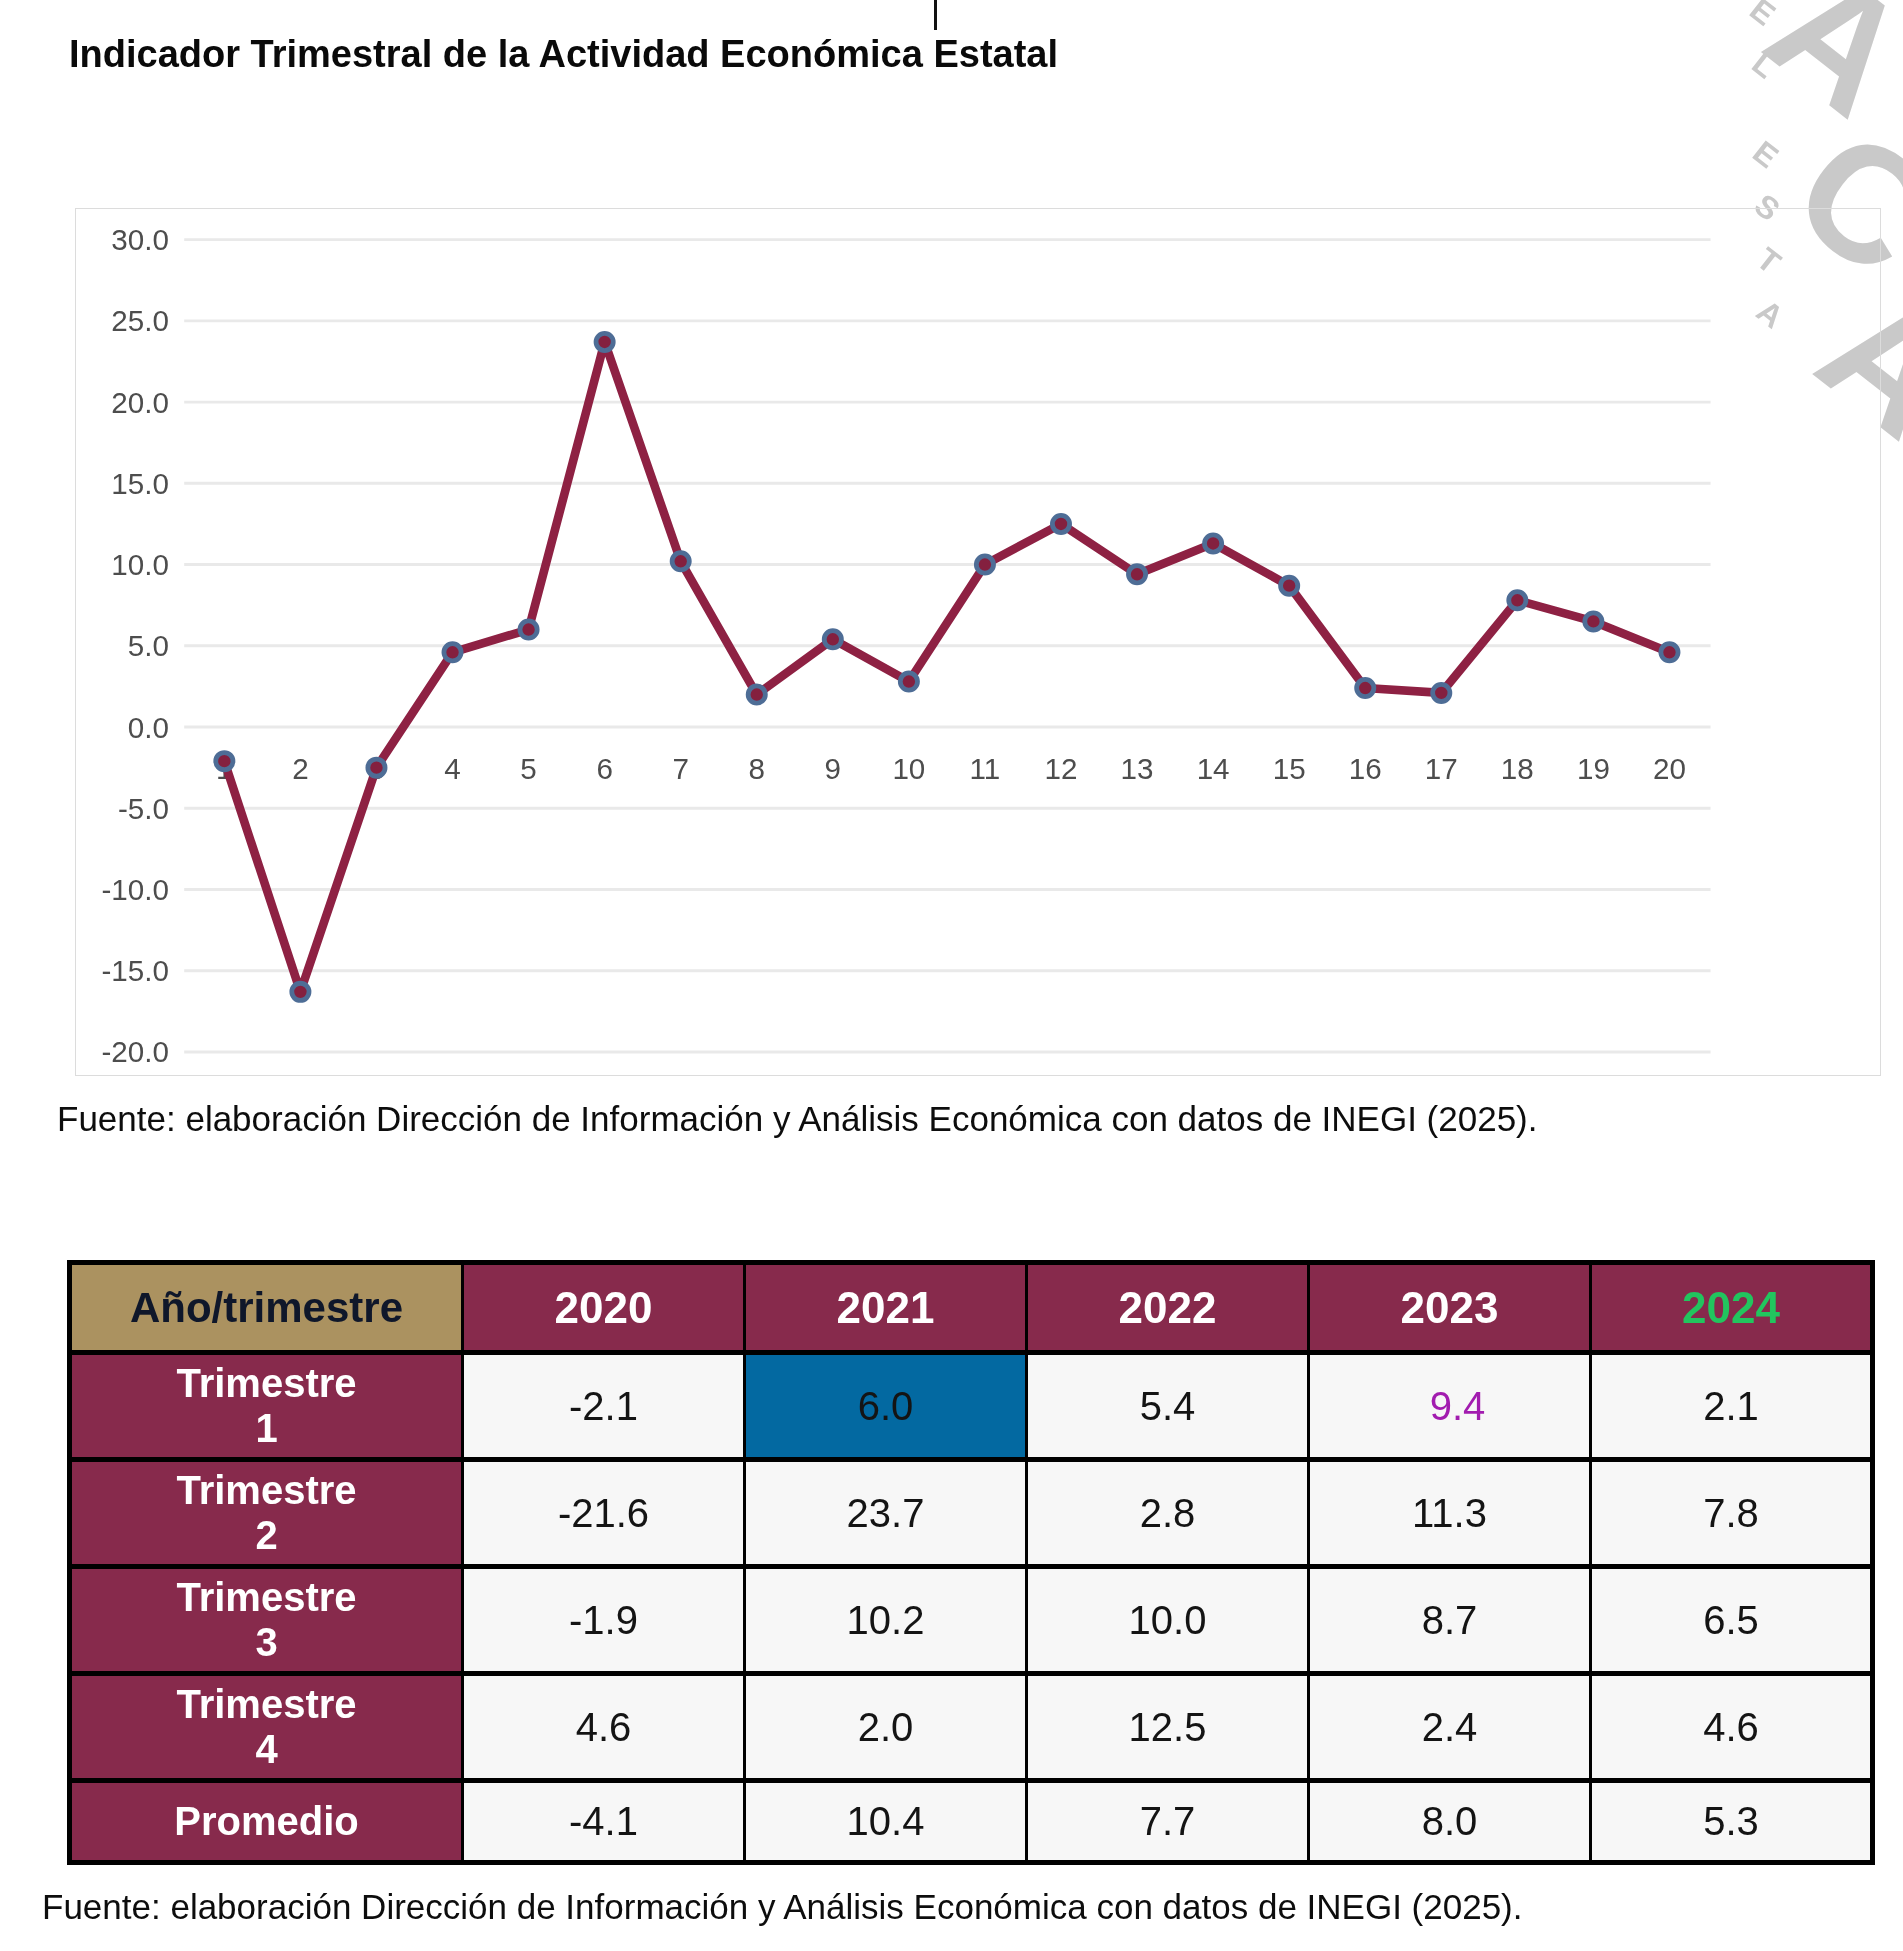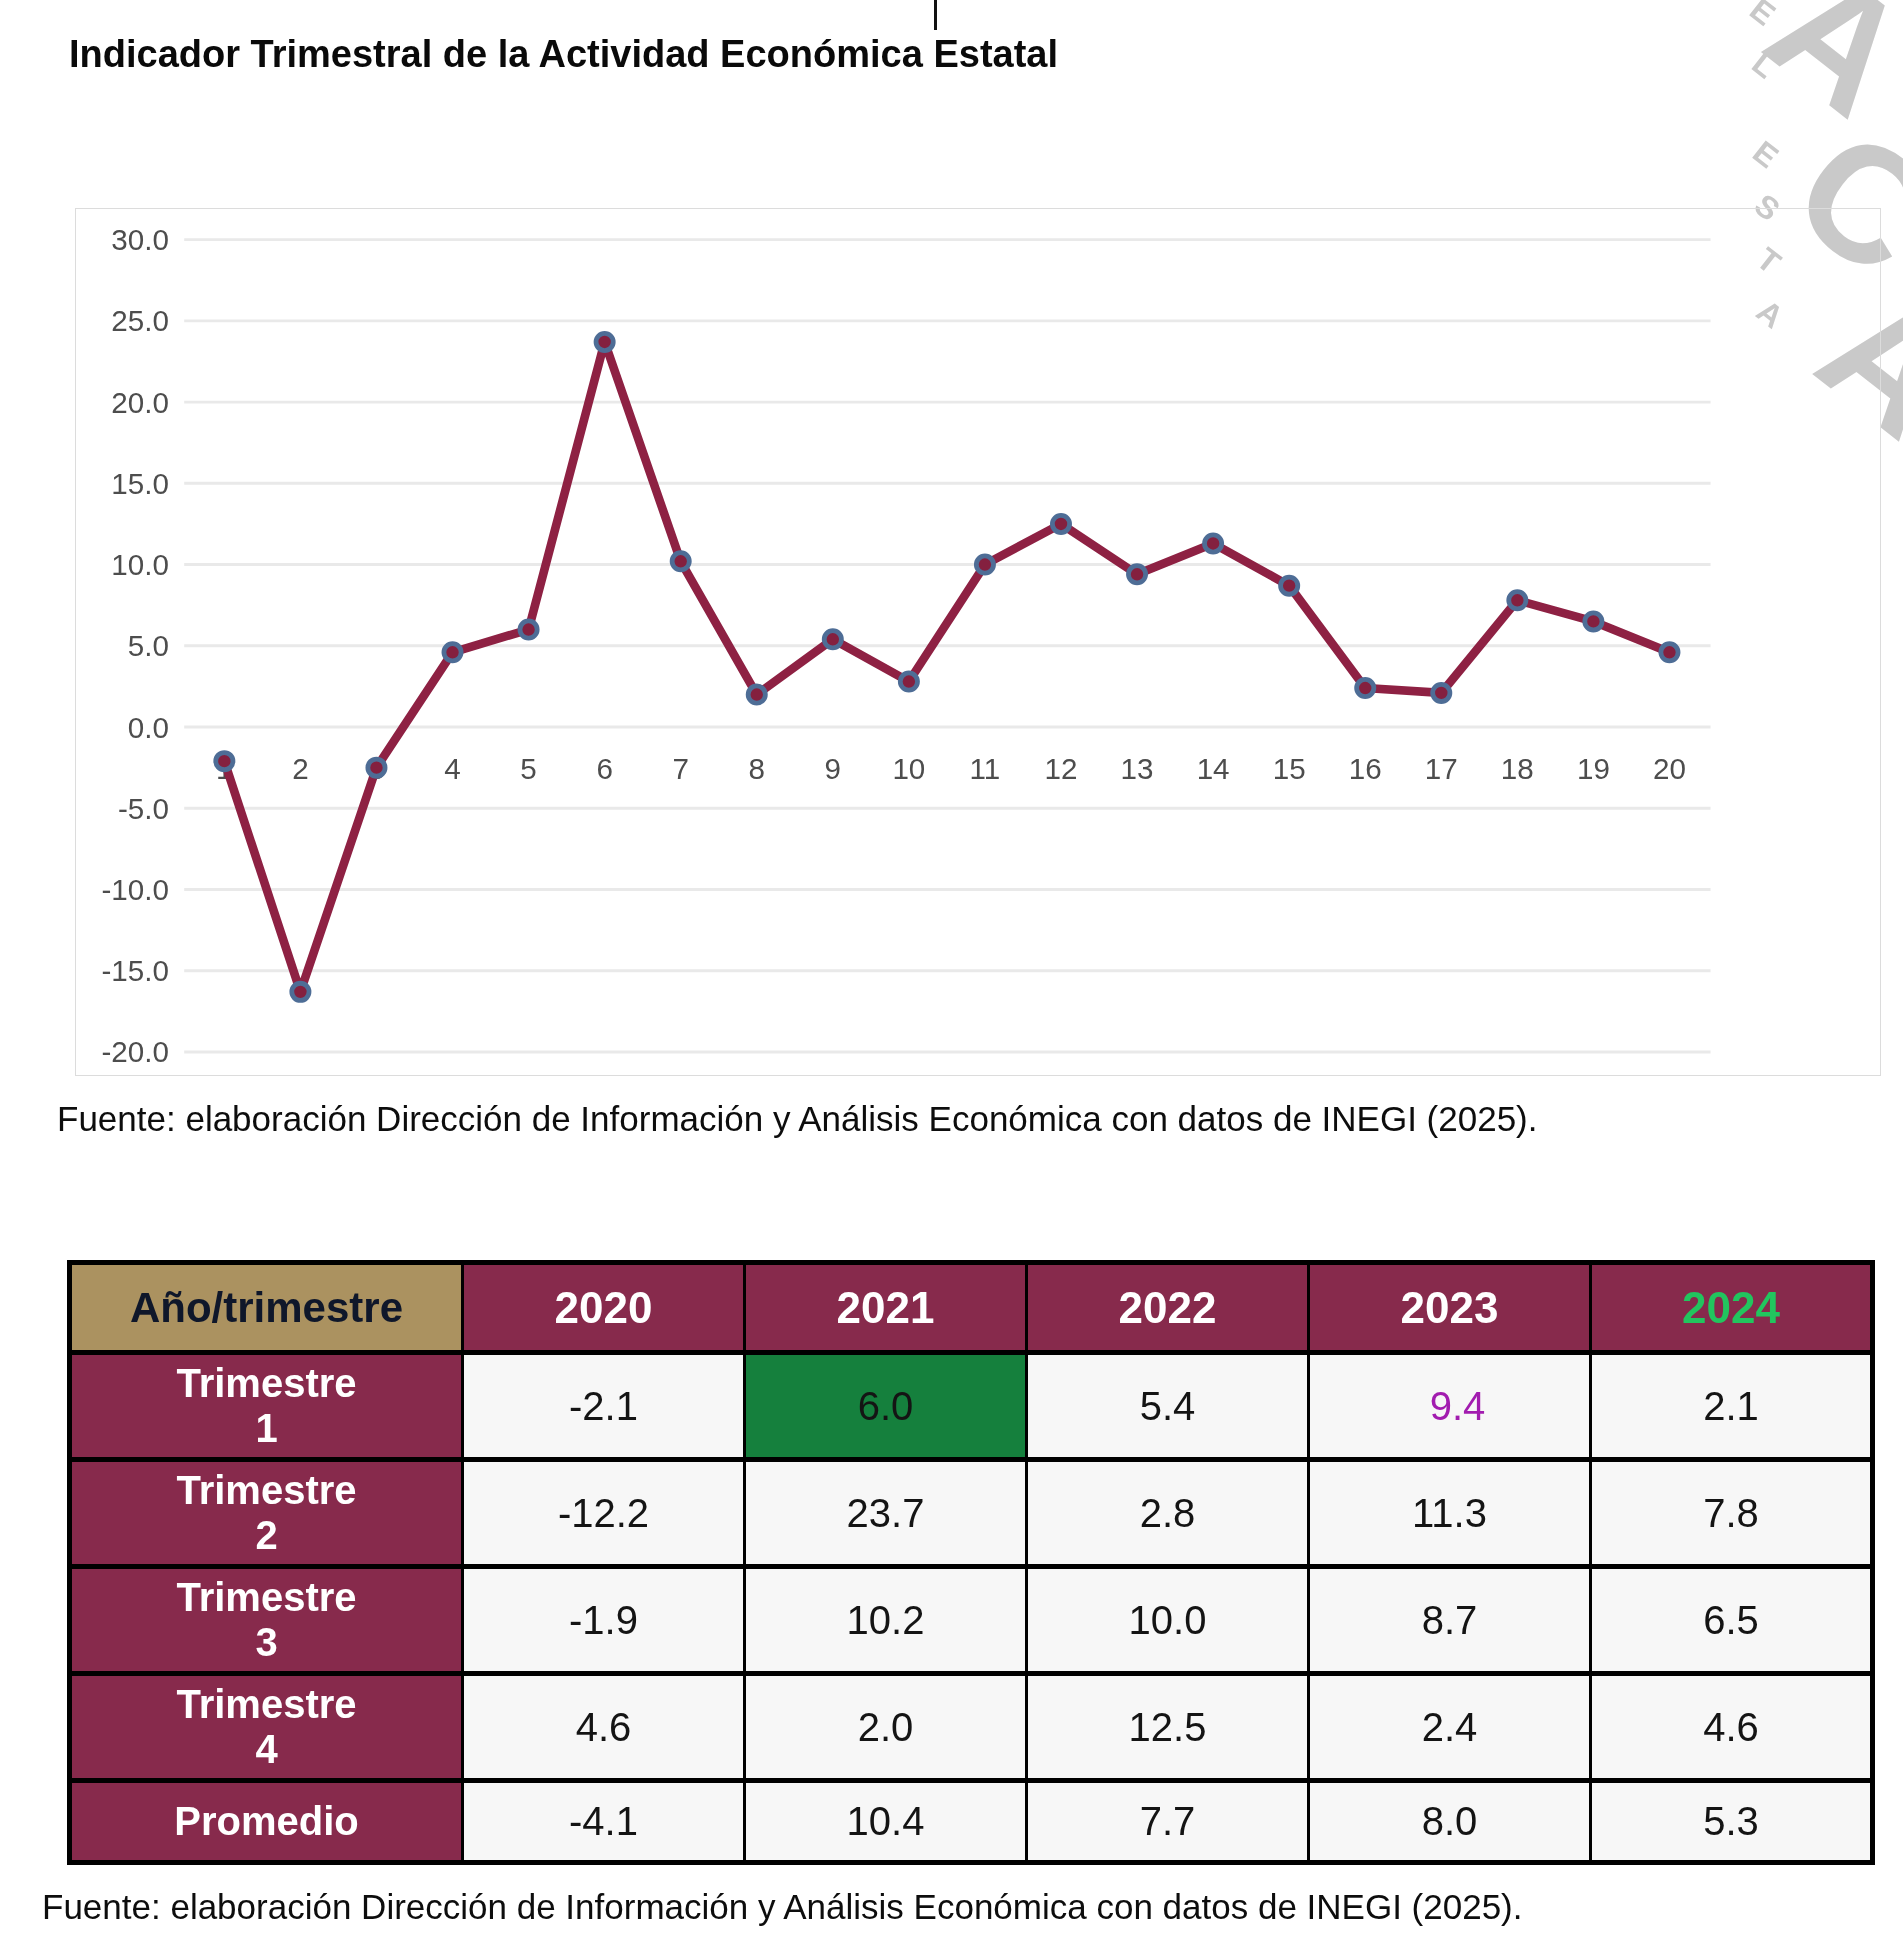--- a/index.html
+++ b/index.html
@@ -161,31 +161,31 @@
             <th class="hdr-cell" style="background: rgb(135, 42, 76); color: #22c55e;">2024</th>
           </tr>
         </thead>
       <tbody id="vt-body">
           <tr>
             <td class="rowlabel-cell" style="background: rgb(135, 42, 76); color: rgb(255, 255, 255);">
               <div>Trimestre</div>
               <div>1</div>
             </td>
             <td class="value-cell" style="background: rgb(247, 247, 247); color: rgb(20, 20, 20);">-2.1</td>
-            <td class="value-cell" style="background: #15803d; color: rgb(20, 20, 20);">6.0</td>
+            <td class="value-cell" style="background: #0369a1; color: rgb(20, 20, 20);">6.0</td>
             <td class="value-cell" style="background: rgb(247, 247, 247); color: rgb(20, 20, 20);">5.4</td>
             <td class="value-cell" style="background: rgb(247, 247, 247); color: #a21caf; padding-left: 16px;">9.4</td>
             <td class="value-cell" style="background: rgb(247, 247, 247); color: rgb(20, 20, 20);">2.1</td>
           </tr>
           <tr>
             <td class="rowlabel-cell" style="background: rgb(135, 42, 76); color: rgb(255, 255, 255);">
               <div>Trimestre</div>
               <div>2</div>
             </td>
-            <td class="value-cell" style="background: rgb(247, 247, 247); color: rgb(20, 20, 20);">-12.2</td>
+            <td class="value-cell" style="background: rgb(247, 247, 247); color: rgb(20, 20, 20);">-21.6</td>
             <td class="value-cell" style="background: rgb(247, 247, 247); color: rgb(20, 20, 20);">23.7</td>
             <td class="value-cell" style="background: rgb(247, 247, 247); color: rgb(20, 20, 20);">2.8</td>
             <td class="value-cell" style="background: rgb(247, 247, 247); color: rgb(20, 20, 20);">11.3</td>
             <td class="value-cell" style="background: rgb(247, 247, 247); color: rgb(20, 20, 20);">7.8</td>
           </tr>
           <tr>
             <td class="rowlabel-cell" style="background: rgb(135, 42, 76); color: rgb(255, 255, 255);">
               <div>Trimestre</div>
               <div>3</div>
             </td>

